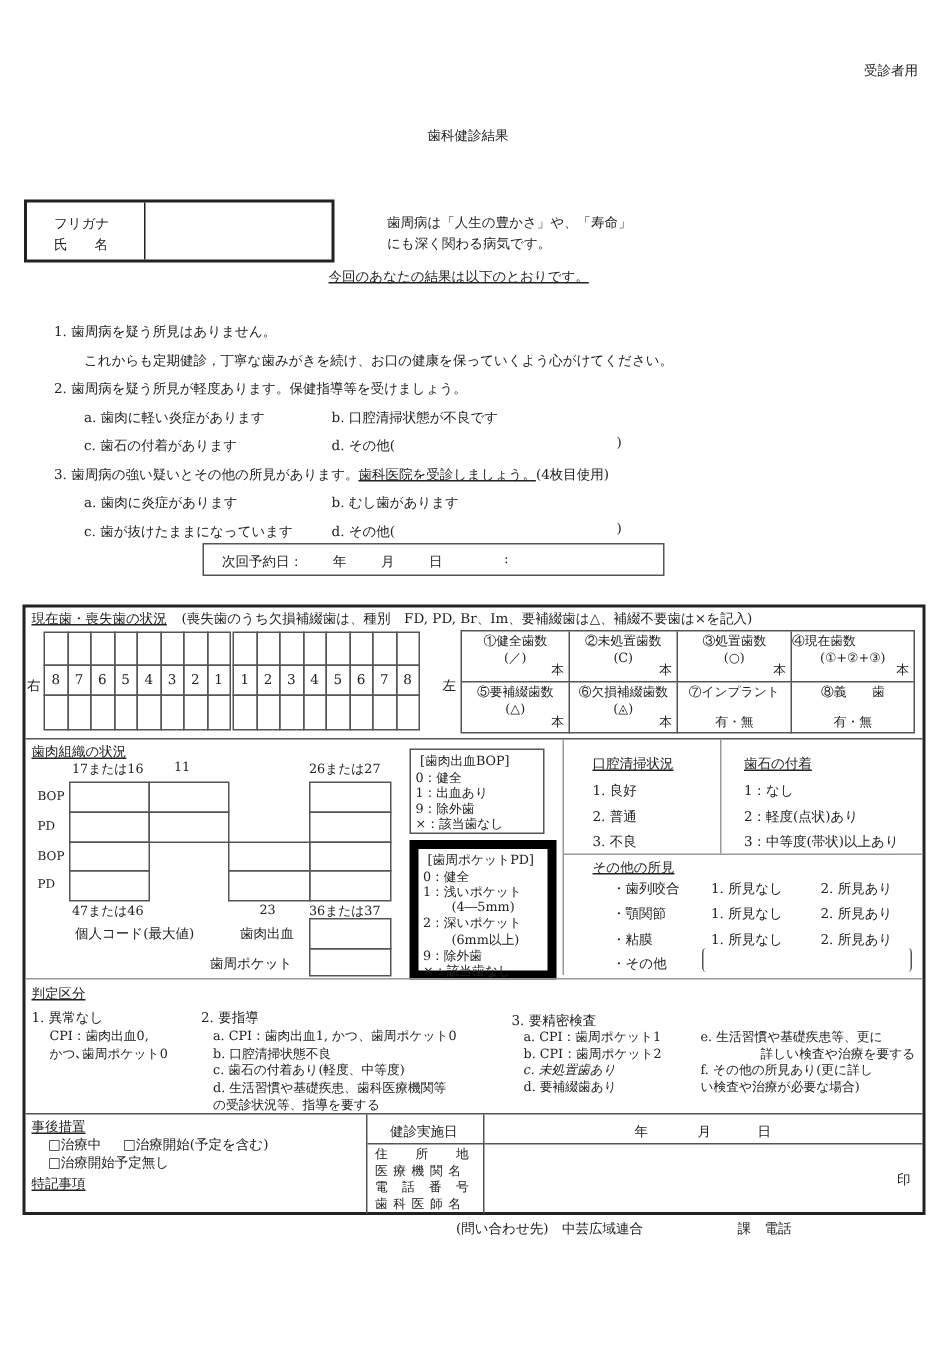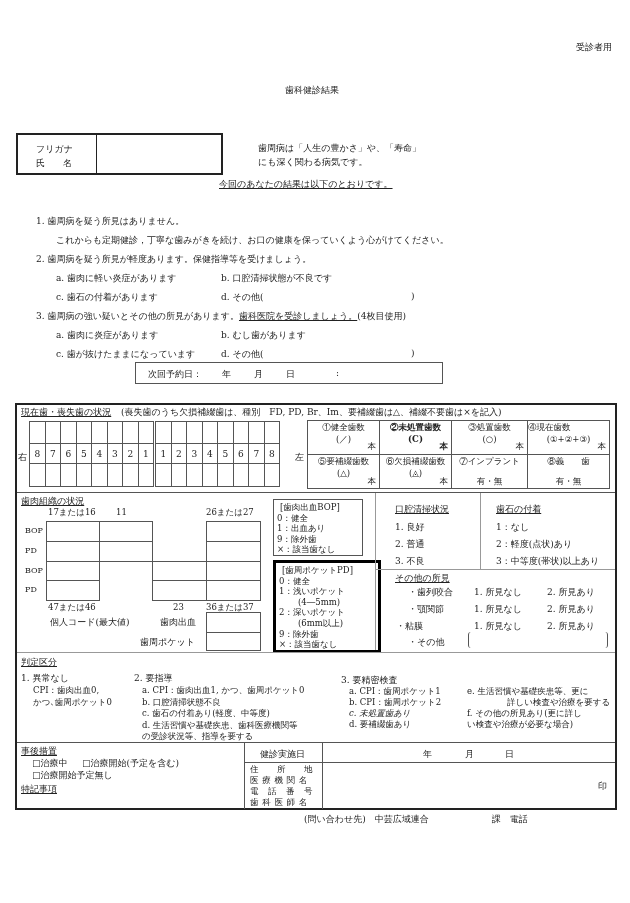--- a/index.html
+++ b/index.html
@@ -107,21 +107,21 @@
     <div style="position:absolute;left:263.5px;top:443px;width:16.5px;height:21px;border:1px solid #555;text-align:center;line-height:20px;">8</div>
     <div style="position:absolute;left:263.5px;top:463px;width:16.5px;height:24px;border:1px solid #555;text-align:center;line-height:23px;"></div>
   </div>
 
 <div id="counts-table" style="position:absolute;left:307px;top:420px;width:303px;height:69px;border:1px solid #555;">
     <div style="position:absolute;left:0px;top:0px;width:72px;height:34px;border-right:1px solid #555;border-bottom:1px solid #555;font-size:8.5px;">
       <div style="text-align:center;margin-top:1px;">①健全歯数</div>
       <div style="text-align:center;line-height:10px;">(／)</div>
       <div style="position:absolute;right:3px;bottom:1px;">本</div>
     </div>
-    <div style="position:absolute;left:72px;top:0px;width:72px;height:34px;border-right:1px solid #555;border-bottom:1px solid #555;font-size:8.5px;font-weight:bold;">
+    <div style="position:absolute;left:72px;top:0px;width:72px;height:34px;border-right:1px solid #555;border-bottom:1px solid #555;font-size:8.5px;">
       <div style="text-align:center;margin-top:1px;">②未処置歯数</div>
       <div style="text-align:center;line-height:10px;">(C)</div>
       <div style="position:absolute;right:3px;bottom:1px;">本</div>
     </div>
     <div style="position:absolute;left:144px;top:0px;width:76px;height:34px;border-right:1px solid #555;border-bottom:1px solid #555;font-size:8.5px;">
       <div style="text-align:center;margin-top:1px;">③処置歯数</div>
       <div style="text-align:center;line-height:10px;">(○)</div>
       <div style="position:absolute;right:3px;bottom:1px;">本</div>
     </div>
     <div style="position:absolute;left:220px;top:0px;width:81px;height:34px;border-right:none;border-bottom:1px solid #555;font-size:8.5px;">
@@ -182,21 +182,21 @@
     <div style="position:absolute;left:140px;top:636px;white-space:nowrap;">歯周ポケット</div>
     <div style="position:absolute;left:206px;top:612px;width:55px;height:21px;border:1px solid #555;"></div>
     <div style="position:absolute;left:206px;top:632px;width:55px;height:19px;border:1px solid #555;"></div>
     <div style="position:absolute;left:273px;top:499px;width:90px;height:57px;border:1px solid #555;font-size:8.5px;">
       <div style="position:absolute;left:6px;top:2px;white-space:nowrap;">[歯肉出血BOP]</div>
       <div style="position:absolute;left:3px;top:12.5px;white-space:nowrap;">0：健全</div>
       <div style="position:absolute;left:3px;top:23px;white-space:nowrap;">1：出血あり</div>
       <div style="position:absolute;left:3px;top:33.5px;white-space:nowrap;">9：除外歯</div>
       <div style="position:absolute;left:3px;top:44px;white-space:nowrap;">×：該当歯なし</div>
     </div>
-    <div style="position:absolute;left:273px;top:560px;width:108px;height:93px;border:3px solid #000000;font-size:8.5px;">
+    <div style="position:absolute;left:273px;top:560px;width:98px;height:93px;border:6px solid #000000;font-size:8.5px;">
       <div style="position:absolute;left:6px;top:2px;white-space:nowrap;">[歯周ポケットPD]</div>
       <div style="position:absolute;left:3px;top:12.6px;white-space:nowrap;">0：健全</div>
       <div style="position:absolute;left:3px;top:23.2px;white-space:nowrap;">1：浅いポケット</div>
       <div style="position:absolute;left:22px;top:33.8px;white-space:nowrap;">(4―5mm)</div>
       <div style="position:absolute;left:3px;top:44.4px;white-space:nowrap;">2：深いポケット</div>
       <div style="position:absolute;left:22px;top:55px;white-space:nowrap;">(6mm以上)</div>
       <div style="position:absolute;left:3px;top:65.6px;white-space:nowrap;">9：除外歯</div>
       <div style="position:absolute;left:3px;top:76.2px;white-space:nowrap;">×：該当歯なし</div>
     </div>
   </div>
@@ -215,21 +215,21 @@
 <div class="line" style="left:376px;top:569px;width:239px;height:1px;background:#999;"></div>
 
 <div class="abs u" style="left:395px;top:572px;">その他の所見</div>
 <div id="other-rows">
     <div style="position:absolute;left:408px;top:586px;white-space:nowrap;">・歯列咬合</div>
     <div style="position:absolute;left:474px;top:586px;white-space:nowrap;">1.  所見なし</div>
     <div style="position:absolute;left:547px;top:586px;white-space:nowrap;">2.  所見あり</div>
     <div style="position:absolute;left:408px;top:603px;white-space:nowrap;">・顎関節</div>
     <div style="position:absolute;left:474px;top:603px;white-space:nowrap;">1.  所見なし</div>
     <div style="position:absolute;left:547px;top:603px;white-space:nowrap;">2.  所見あり</div>
-    <div style="position:absolute;left:396px;top:620px;white-space:nowrap;">・粘膜</div>
+    <div style="position:absolute;left:408px;top:620px;white-space:nowrap;">・粘膜</div>
     <div style="position:absolute;left:474px;top:620px;white-space:nowrap;">1.  所見なし</div>
     <div style="position:absolute;left:547px;top:620px;white-space:nowrap;">2.  所見あり</div>
   </div>
 <div class="abs" style="left:408px;top:636px;">・その他</div>
 <div style="position:absolute;left:468px;top:632px;width:140px;height:16px;border-left:1px solid #555;border-right:1px solid #555;border-radius:3px;"></div>
 
 <div class="line" style="left:17px;top:652px;width:598px;height:1px;background:#999;"></div>
 
 <div class="abs u" style="left:21px;top:656px;">判定区分</div>
 <div class="abs" style="left:21px;top:672px;">1.  異常なし</div>

